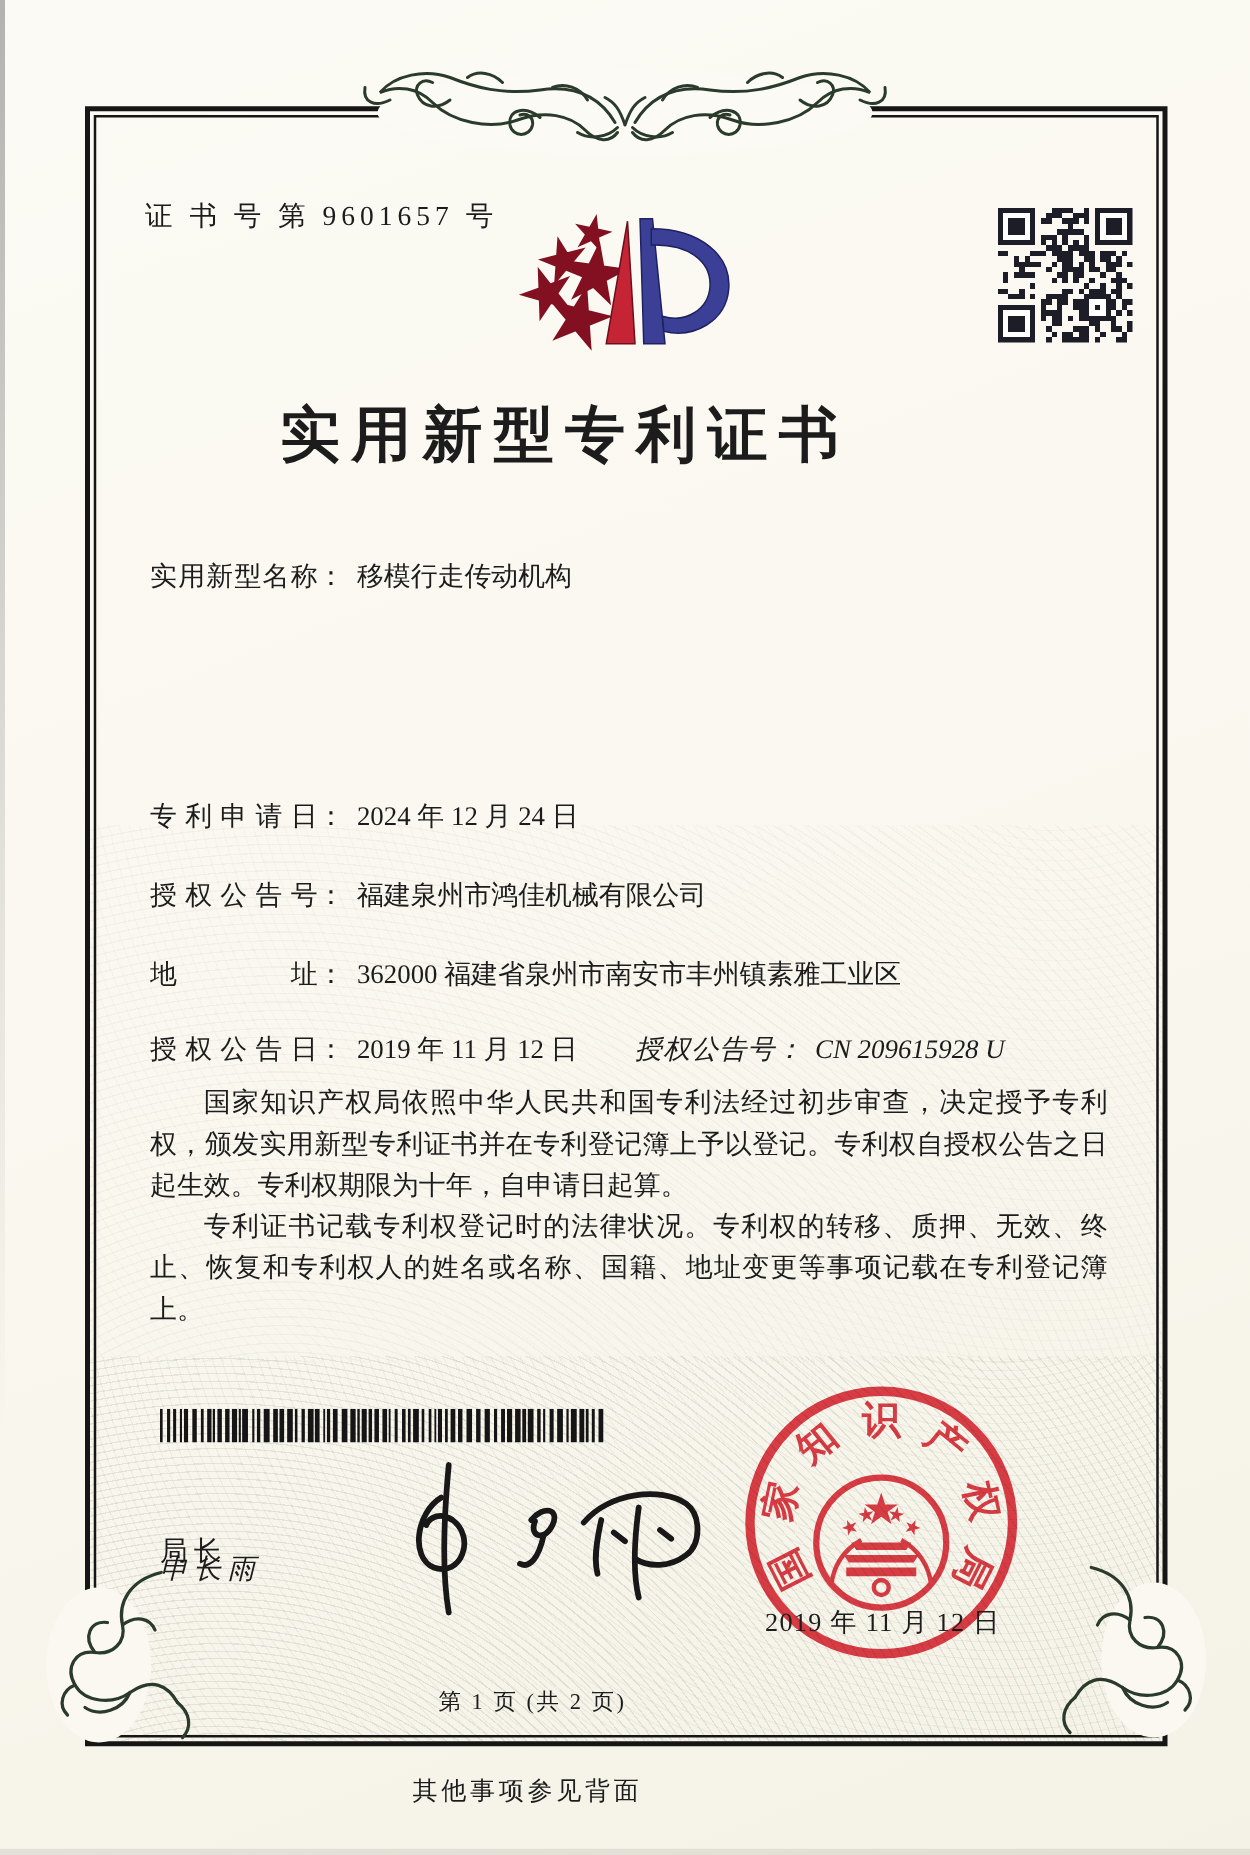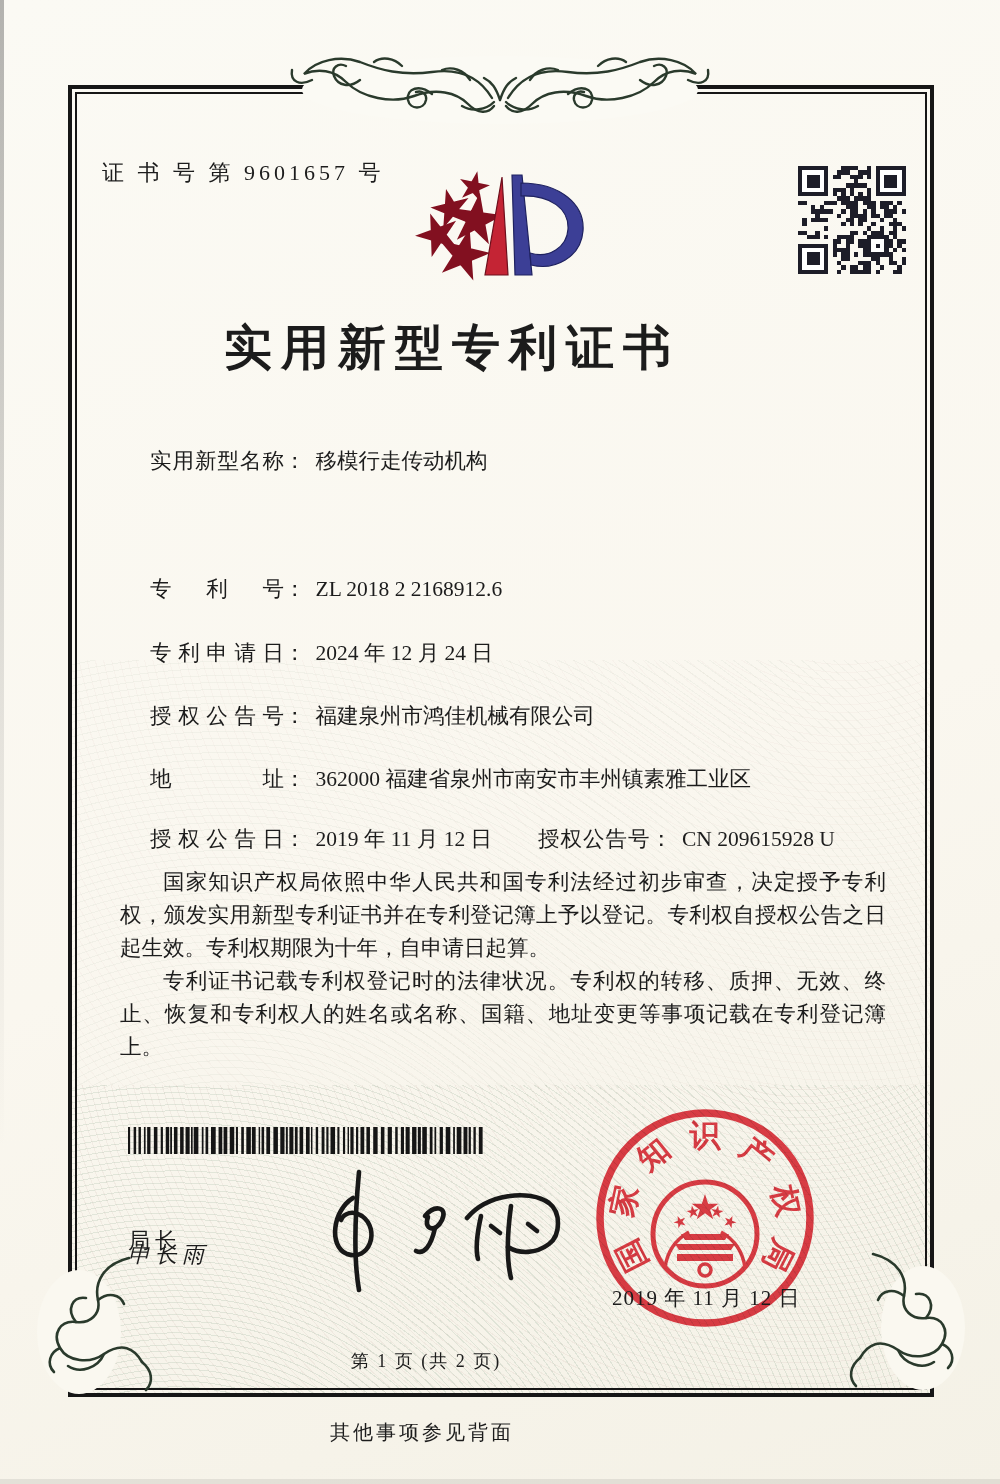--- a/index.html
+++ b/index.html
@@ -15,30 +15,30 @@
   #gui1{left:72px;top:660px;width:858px;height:430px;opacity:.45;
         background:repeating-radial-gradient(circle at 18% 160%,rgba(150,175,150,.20) 0 1px,transparent 1px 7px),
                    repeating-radial-gradient(circle at 90% -40%,rgba(205,165,160,.14) 0 1px,transparent 1px 8px);}
   #gui2{left:72px;top:1085px;width:858px;height:308px;opacity:.8;
         background:repeating-radial-gradient(circle at 12% 180%,rgba(140,170,145,.26) 0 1px,transparent 1px 6px),
                    repeating-radial-gradient(circle at 85% -60%,rgba(190,160,155,.16) 0 1px,transparent 1px 7px);}
   
   #frame{position:absolute;left:68px;top:85px;width:866px;height:1312px;border:4px solid #161616;box-sizing:border-box;}
   #frame-inner{position:absolute;left:3px;top:3px;right:3px;bottom:3px;border:2px solid #161616;}
   
-  #cert-no{position:absolute;left:102px;top:158px;font-size:22px;letter-spacing:4px;}
+  #cert-no{position:absolute;left:116px;top:158px;font-size:22px;letter-spacing:4px;}
   #logo{position:absolute;left:415px;top:153px;width:172px;height:142px;}
   #qr{position:absolute;left:798px;top:166px;width:108px;height:108px;shape-rendering:crispEdges;}
   #title{position:absolute;left:0;top:316px;width:904px;text-align:center;
          font-size:48px;font-weight:700;letter-spacing:9px;}
   
   .frow{position:absolute;left:120px;font-size:21.5px;white-space:nowrap;}
-  .flabel{display:inline-block;width:134px;text-align:justify;text-align-last:justify;margin-left:30px;}
+  .flabel{display:inline-block;width:134px;text-align:justify;text-align-last:justify;}
   .fvalue{margin-left:10px;}
-  .grant-pair{position:absolute;left:388px;top:0;}
+  .grant-pair{position:absolute;left:388px;top:0;font-style:italic;}
   .grant-pair .flabel{width:auto;letter-spacing:1px;}
   
   #body-text{position:absolute;left:120px;top:866px;width:766px;font-size:21.5px;line-height:33px;text-align:justify;}
   #body-text p{margin:0;text-indent:2em;}
   
   #barcode{position:absolute;left:128px;top:1127px;width:362px;height:27px;}
   #signer-title{position:absolute;left:128px;top:1194px;font-size:22px;letter-spacing:5px;margin-top:32px;}
   #signer-name{position:absolute;left:128px;top:1240px;font-size:22px;letter-spacing:5px;font-style:italic;}
   #signature{position:absolute;left:295px;top:1156px;width:285px;height:142px;}
   #seal{position:absolute;left:585px;top:1098px;width:240px;height:240px;opacity:.93;mix-blend-mode:multiply;}
@@ -344,23 +344,20 @@
       <rect x="16" y="16" width="5" height="5" fill="#1d1d28"></rect>
       <rect x="17" y="17" width="3" height="3" fill="#fff"></rect>
       <rect x="18" y="18" width="1" height="1" fill="#1d1d28"></rect>
     </svg>
 
   <div id="title">实用新型专利证书</div>
 
   <div class="frow" style="top:446px">
     <span class="flabel">实用新型名称</span><span>：</span><span class="fvalue">移模行走传动机构</span>
   </div>
-  <div class="frow" style="top:574px">
-    <span class="flabel">专利号</span><span>：</span><span class="fvalue">ZL 2018 2 2168912.6</span>
-  </div>
   <div class="frow" style="top:638px">
     <span class="flabel">专利申请日</span><span>：</span><span class="fvalue">2024 年 12 月 24 日</span>
   </div>
   <div class="frow" style="top:701px">
     <span class="flabel">授权公告号</span><span>：</span><span class="fvalue">福建泉州市鸿佳机械有限公司</span>
   </div>
   <div class="frow" style="top:764px">
     <span class="flabel">地址</span><span>：</span><span class="fvalue">362000 福建省泉州市南安市丰州镇素雅工业区</span>
   </div>
   <div class="frow" style="top:824px">

